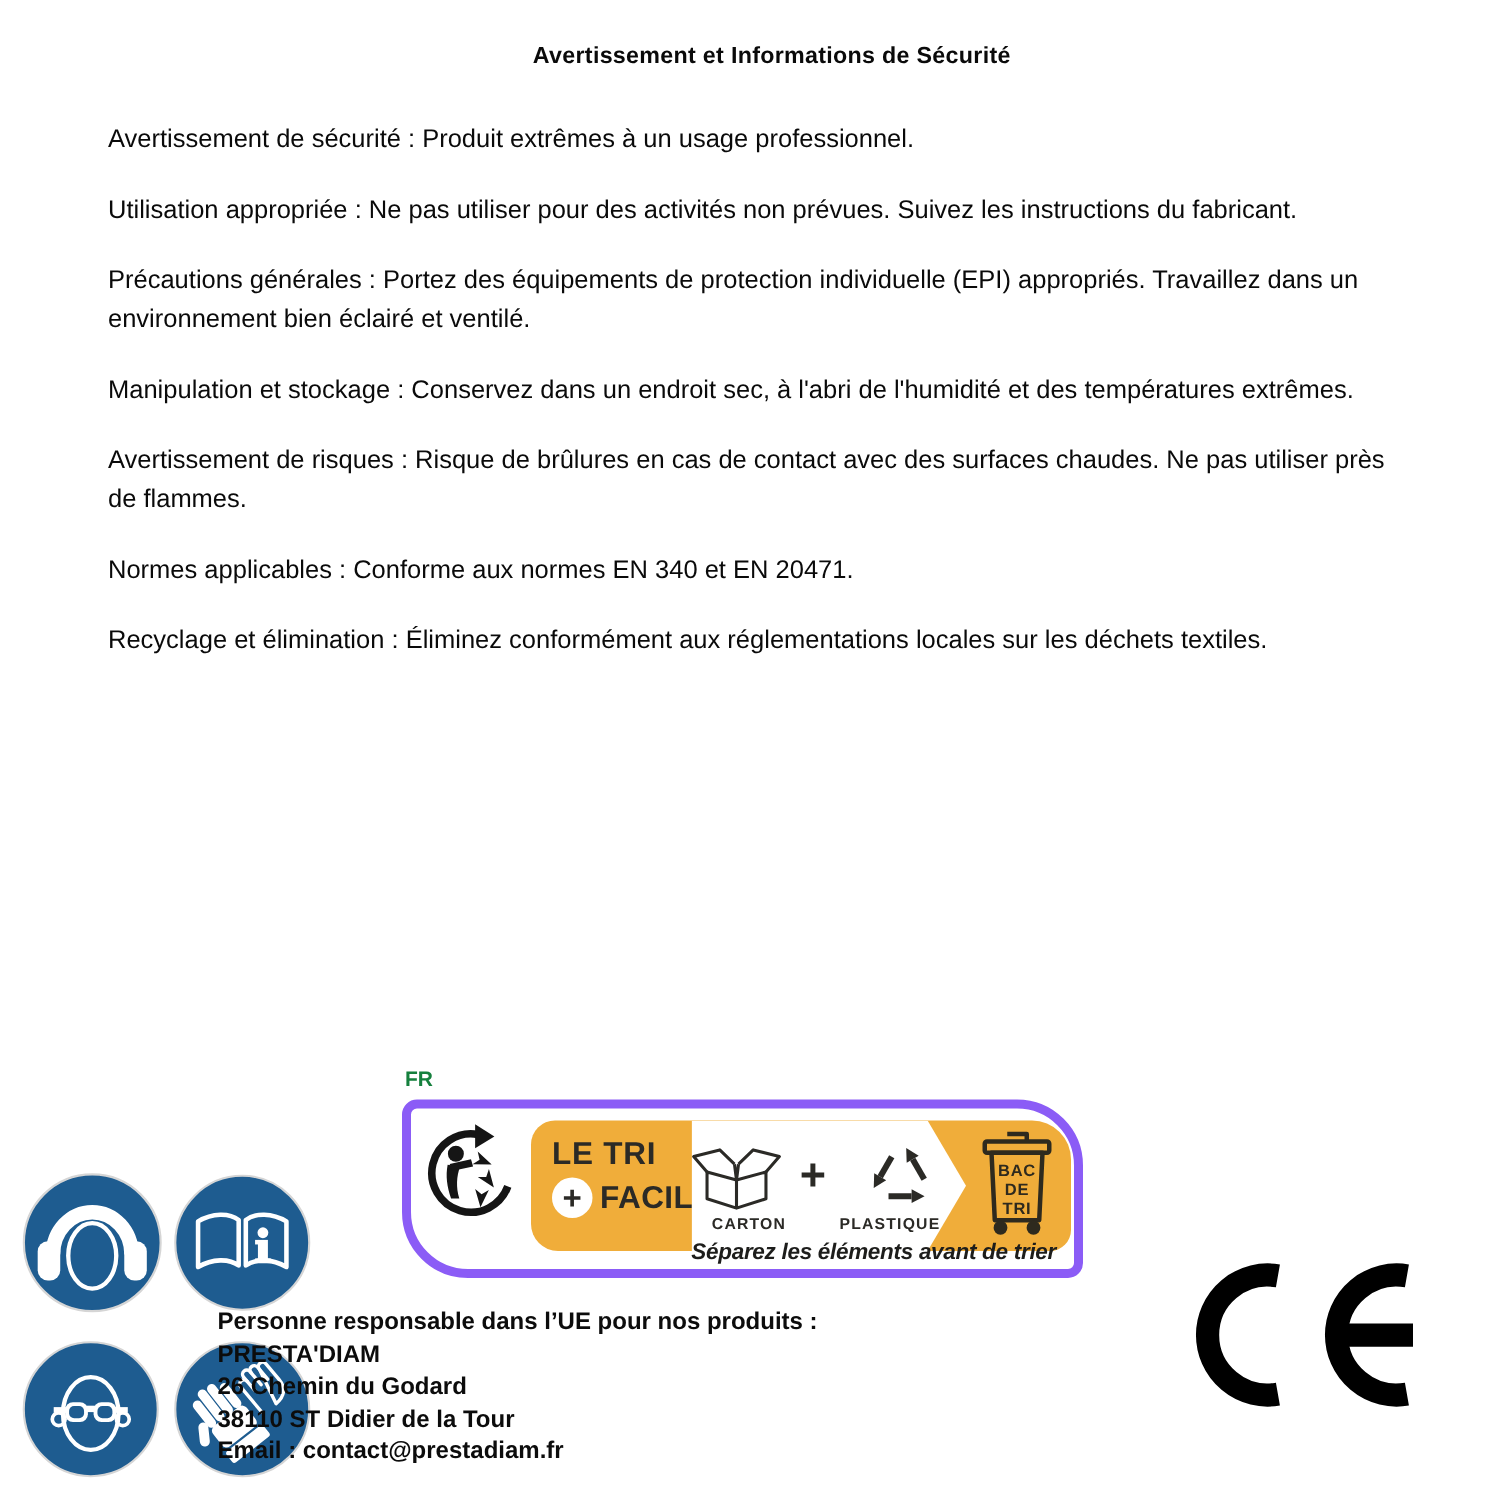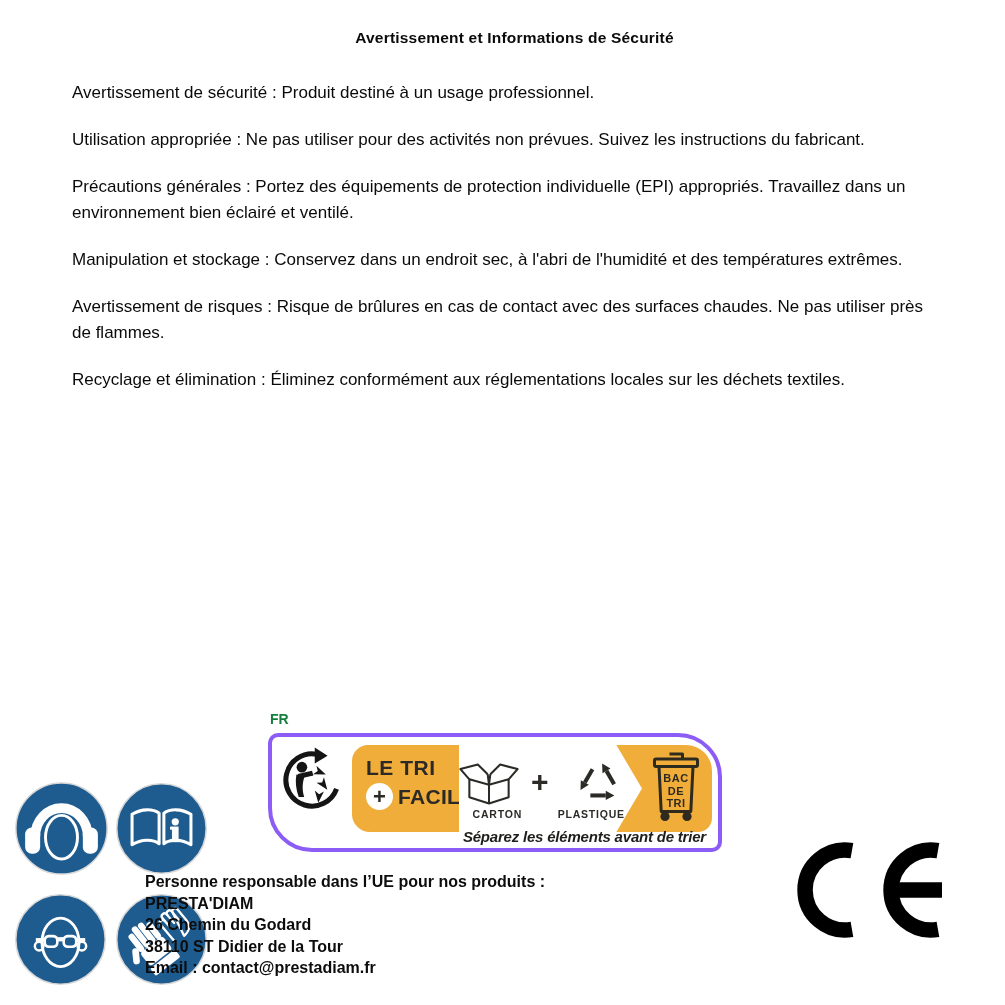--- a/index.html
+++ b/index.html
@@ -11,21 +11,21 @@
   .doc-title{
     position:absolute;top:29px;left:0;width:100%;text-align:center;
     font-size:15.5px;font-weight:700;letter-spacing:.2px;margin-left:12px;
   }
   .doc-body{position:absolute;left:72px;top:80px;width:858px;}
   .doc-body p{margin:0 0 21px 0;font-size:17px;line-height:26px;font-weight:400;}
   
   .fr-label{position:absolute;left:270px;top:711px;font-size:14px;font-weight:700;color:#15803d;}
   .infotri-box{
     position:absolute;left:268px;top:733px;width:454px;height:119px;background:#fff;
-    border:4px solid #8b5cf6;border-radius:10px 44px 10px 44px;box-sizing:border-box;
+    border:6px solid #8b5cf6;border-radius:10px 44px 10px 44px;box-sizing:border-box;
   }
   .triman{position:absolute;left:7px;top:9px;}
   .tri-band{
     position:absolute;left:80px;top:8px;width:360px;height:87px;
     background:#F0AD3A;border-radius:16px 26px 14px 18px;
   }
   .letri{position:absolute;left:14px;top:11px;color:#2B2A26;}
   .letri-top{font-size:21px;font-weight:700;letter-spacing:.5px;line-height:23px;}
   .letri-row{display:flex;align-items:center;margin-top:4px;}
   .plus-badge{
@@ -60,25 +60,26 @@
   .ce{position:absolute;left:797px;top:838px;}
 </style>
 </head>
 <body>
 
 <div class="page">
 
   <div class="doc-title">Avertissement et Informations de Sécurité</div>
 
   <div class="doc-body">
-    <p>Avertissement de sécurité : Produit destiné à un usage professionnel.</p>
+    <p>Avertissement de sécurité : Produit extrêmes à un usage professionnel.</p>
     <p>Utilisation appropriée : Ne pas utiliser pour des activités non prévues. Suivez les instructions du fabricant.</p>
     <p>Précautions générales : Portez des équipements de protection individuelle (EPI) appropriés. Travaillez dans un environnement bien éclairé et ventilé.</p>
     <p>Manipulation et stockage : Conservez dans un endroit sec, à l'abri de l'humidité et des températures extrêmes.</p>
     <p>Avertissement de risques : Risque de brûlures en cas de contact avec des surfaces chaudes. Ne pas utiliser près de flammes.</p>
+    <p>Normes applicables : Conforme aux normes EN 340 et EN 20471.</p>
     <p>Recyclage et élimination : Éliminez conformément aux réglementations locales sur les déchets textiles.</p>
   </div>
 
   <div class="fr-label">FR</div>
 
   <div class="infotri-box">
 
     <svg class="triman" width="66" height="68" viewBox="-36 -36 72 72" aria-hidden="true">
       <path d="M4.95,-28.07 A28.5,28.5 0 1 0 26.78,9.75" fill="none" stroke="#151515" stroke-width="5.5"></path>
       <polygon points="3,-35.5 17,-26.5 3,-18" fill="#151515"></polygon>

